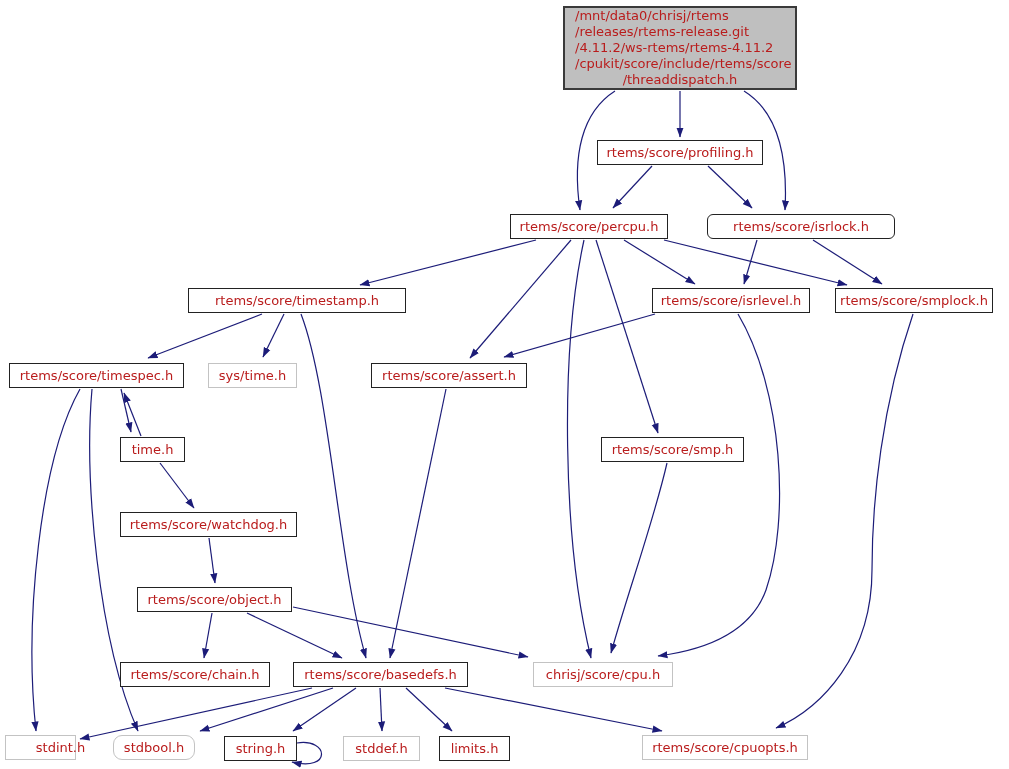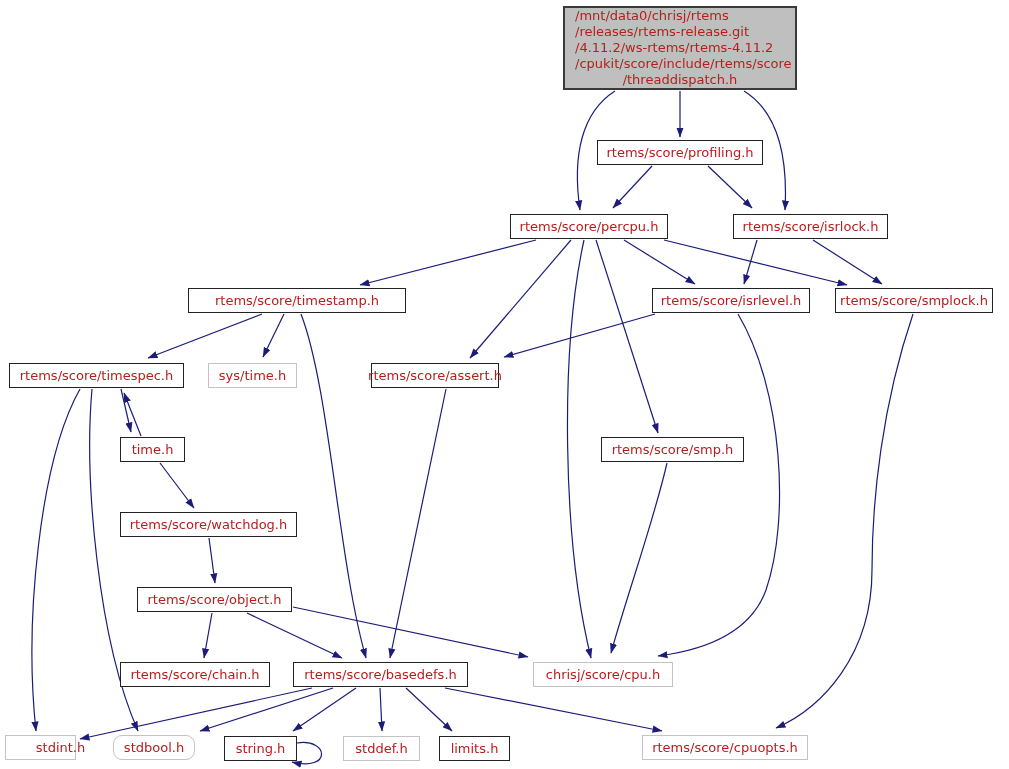--- a/index.html
+++ b/index.html
@@ -92,39 +92,39 @@
       <span class="line">/4.11.2/ws-rtems/rtems-4.11.2</span>
       <span class="line">/cpukit/score/include/rtems/score</span>
       <span class="line">/threaddispatch.h</span>
     </div>
     <div class="node internal" style="left: 597px; top: 140px; width: 166px; height: 25px;">
       <span>rtems/score/profiling.h</span>
     </div>
     <div class="node internal" style="left: 510px; top: 214px; width: 158px; height: 25px;">
       <span>rtems/score/percpu.h</span>
     </div>
-    <div class="node internal" style="left: 733px; top: 214px; width: 155px; height: 25px;">
+    <div class="node internal" style="left: 707px; top: 214px; width: 188px; height: 25px; border-radius: 6px;">
       <span>rtems/score/isrlock.h</span>
     </div>
     <div class="node internal" style="left: 188px; top: 288px; width: 218px; height: 25px;">
       <span>rtems/score/timestamp.h</span>
     </div>
     <div class="node internal" style="left: 652px; top: 288px; width: 158px; height: 25px;">
       <span>rtems/score/isrlevel.h</span>
     </div>
     <div class="node internal" style="left: 835px; top: 288px; width: 158px; height: 25px;">
       <span>rtems/score/smplock.h</span>
     </div>
     <div class="node internal" style="left: 9px; top: 363px; width: 175px; height: 25px;">
       <span>rtems/score/timespec.h</span>
     </div>
     <div class="node external" style="left: 208px; top: 363px; width: 89px; height: 25px;">
       <span>sys/time.h</span>
     </div>
-    <div class="node internal" style="left: 371px; top: 363px; width: 128px; height: 25px;">
+    <div class="node internal" style="left: 371px; top: 363px; width: 156px; height: 25px;">
       <span>rtems/score/assert.h</span>
     </div>
     <div class="node internal" style="left: 120px; top: 437px; width: 65px; height: 25px;">
       <span>time.h</span>
     </div>
     <div class="node internal" style="left: 601px; top: 437px; width: 143px; height: 25px;">
       <span>rtems/score/smp.h</span>
     </div>
     <div class="node internal" style="left: 120px; top: 512px; width: 177px; height: 25px;">
       <span>rtems/score/watchdog.h</span>

